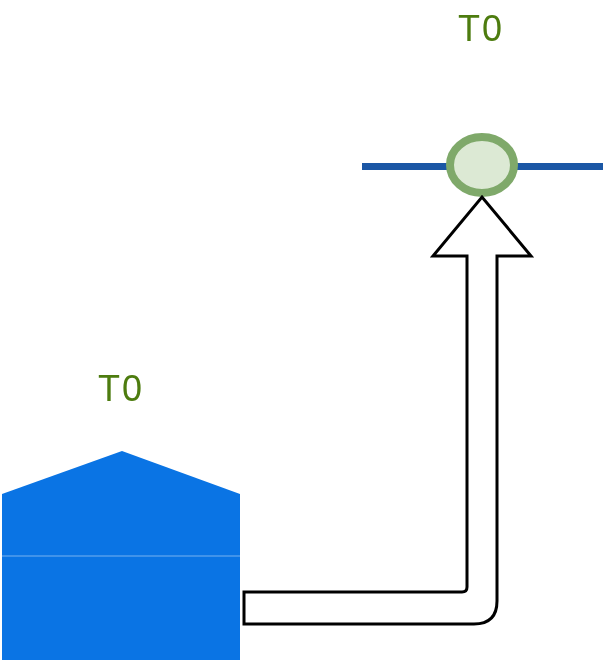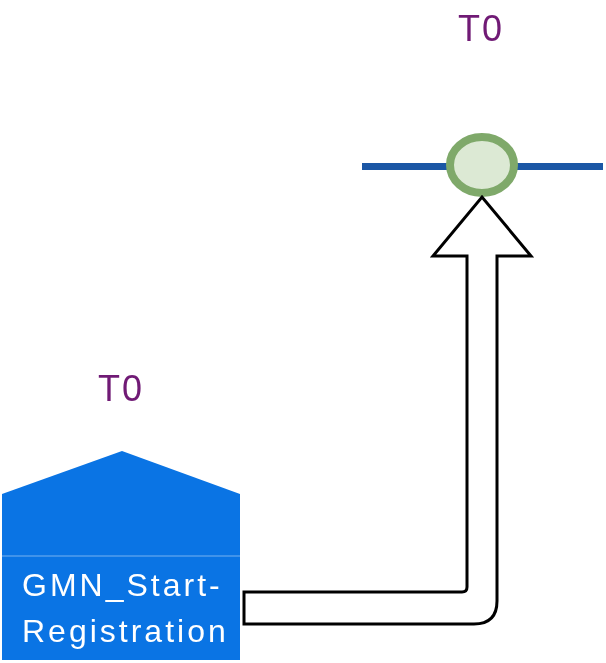--- a/index.html
+++ b/index.html
@@ -12,21 +12,21 @@
     font-family: "Liberation Sans", sans-serif;
   }
   .canvas svg { position: absolute; left: 0; top: 0; z-index: 1; }
   .label { position: absolute; z-index: 2; }
   .t0 {
     width: 120px;
     text-align: center;
     font-size: 36px;
     line-height: 44px;
     letter-spacing: 2px;
-    color: #701a75;
+    color: #4d7c0f;
     white-space: nowrap;
   }
   .t0-top  { left: 421px; top: 7px; }
   .t0-task { left: 61px;  top: 367px; }
   .task-label {
     left: 22px;
     top: 562px;
     font-size: 32px;
     line-height: 46px;
     letter-spacing: 3px;
@@ -60,18 +60,14 @@
 
     <path d="M 122 451 L 240 494 L 240 660 L 2 660 L 2 494 Z" fill="#0A74E4"></path>
 
     <line x1="2" y1="556" x2="240" y2="556" stroke-width="1.2" stroke="rgba(255,255,255,0.45)"></line>
   </svg>
 
   <div class="label t0 t0-top">T0</div>
 
   <div class="label t0 t0-task">T0</div>
 
-  <div class="label task-label">
-    <div>GMN_Start-</div>
-    <div>Registration</div>
-  </div>
 
 </div>
 
 </body></html>

